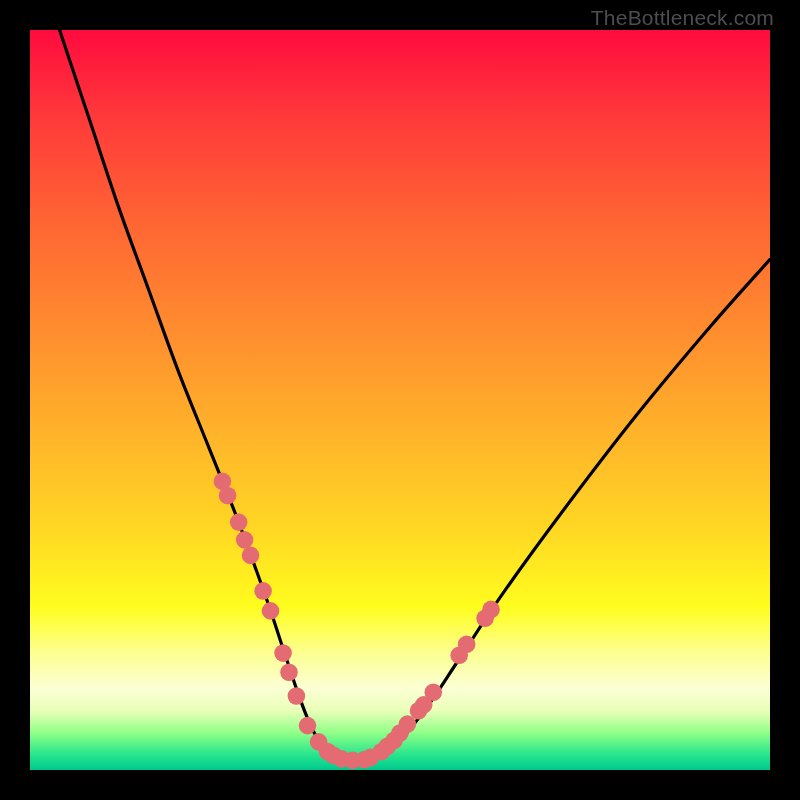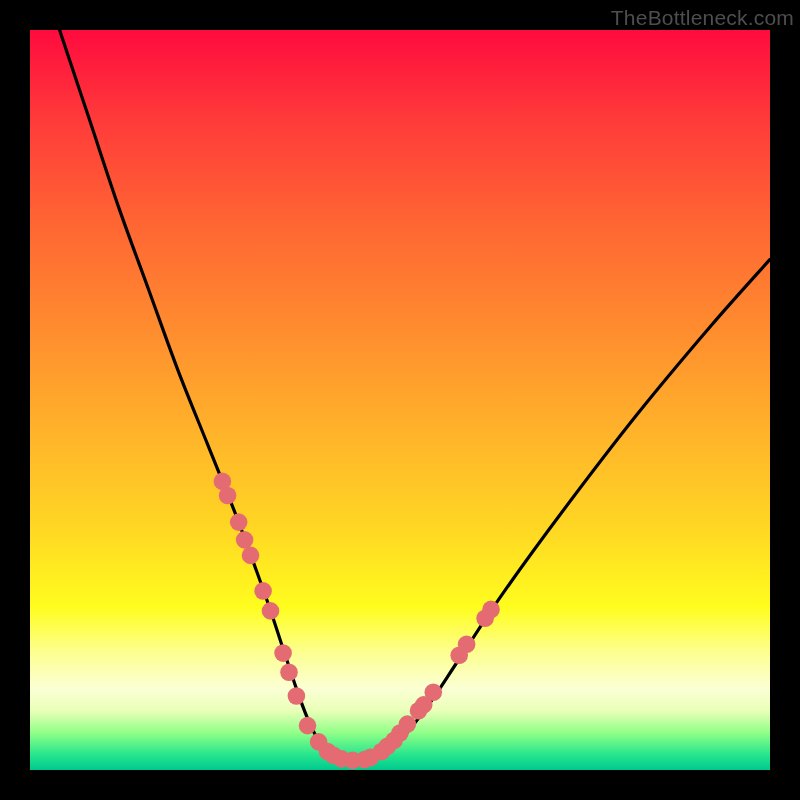--- a/index.html
+++ b/index.html
@@ -38,21 +38,21 @@
       #fbffd4 89%,
       #e9ffb8 92%,
       #8fff87 95%,
       #25e58d 98%,
       #00c98e 100%
     );
   }
   .watermark {
     position: absolute;
     top: 6px;
-    right: 6px;
+    right: 26px;
     color: #4e4e4e;
     font-size: 21px;
     font-weight: 500;
     letter-spacing: 0.2px;
     user-select: none;
   }
   svg.curve {
     position: absolute;
     top: 0;
     left: 0;

